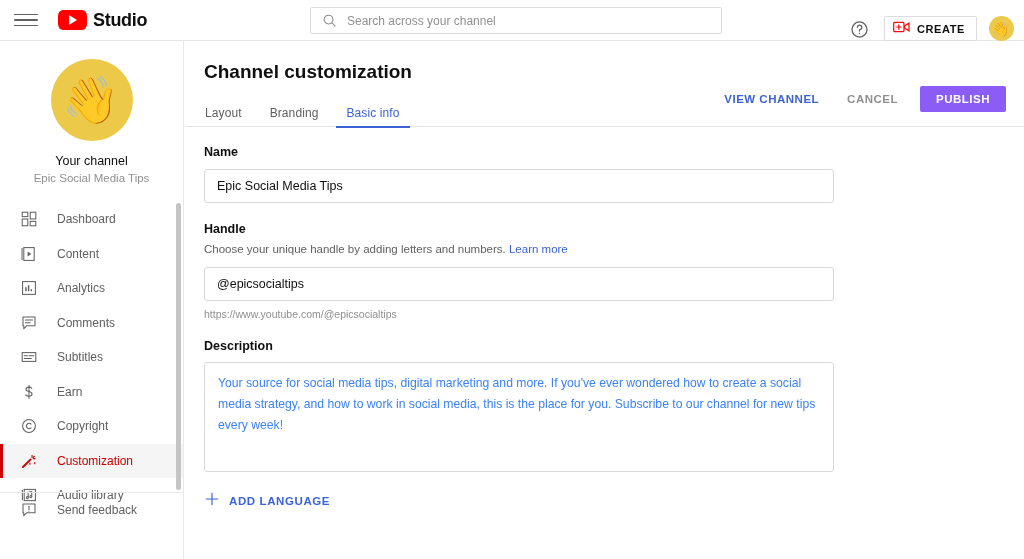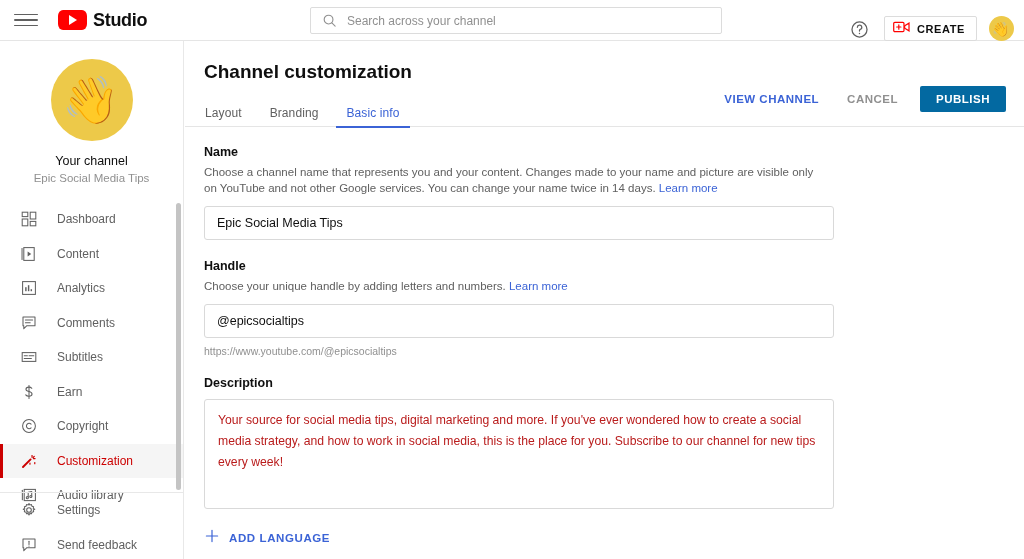--- a/index.html
+++ b/index.html
@@ -171,21 +171,21 @@
   #view-channel-btn {
     font-size: 11.5px; font-weight: bold; letter-spacing: 0.5px;
     color: #3b63d6; cursor: pointer; padding: 7px 10px;
   }
   #cancel-btn {
     font-size: 11.5px; font-weight: bold; letter-spacing: 0.5px;
     color: #909090; cursor: pointer; padding: 7px 12px; margin-left: 6px;
   }
   #publish-btn {
     font-size: 11.5px; font-weight: bold; letter-spacing: 0.5px;
-    color: #ffffff; background: #0369a1;
+    color: #ffffff; background: #8b5cf6;
     border: none; border-radius: 2px;
     padding: 7px 16px; margin-left: 10px;
     cursor: default;
     font-family: "Liberation Sans", sans-serif;
   }
 
   #form { padding: 18px 0 0 19px; }
   .section { margin-bottom: 19px; }
   .sec-title { font-size: 12.5px; font-weight: bold; color: #0f0f0f; margin-bottom: 5px; }
   .sec-desc {
@@ -205,21 +205,21 @@
   }
   .helper { margin-top: 7px; font-size: 10.5px; color: #909090; }
   #desc-box {
     margin-top: 9px;
     width: 630px; height: 110px;
     border: 1px solid #d9d9d9; border-radius: 3px;
     padding: 10px 13px;
     background: #fff; cursor: text;
   }
   #desc-text {
-    font-size: 12.2px; color: #b91c1c; line-height: 21px;
+    font-size: 12.2px; color: #3b82f6; line-height: 21px;
   }
   #add-language {
     display: flex; align-items: center; gap: 9px;
     margin-top: 13px; cursor: pointer;
   }
   #add-lang-label {
     font-size: 11.5px; font-weight: bold; letter-spacing: 0.6px; color: #3b63d6;
   }
 </style>
 </head>
@@ -389,29 +389,20 @@
         </svg>
       </span>
       <span class="nlabel">Audio library</span>
     </div>
   </div>
 
   <div id="sidebar-scrollbar"></div>
   <div id="sidebar-divider"></div>
 
   <div id="bottomnav">
-    <div class="navitem">
-      <span class="nicon">
-        <svg width="16" height="16" viewBox="0 0 20 20" fill="none" stroke="#606060" stroke-width="1.3">
-          <circle cx="10" cy="10" r="2.9"></circle>
-          <path d="M10 1.8l1 1.9 2.1-.5 .6 2.1 2.1.6-.5 2.1 1.9 1-1.9 1 .5 2.1-2.1.6-.6 2.1-2.1-.5-1 1.9-1-1.9-2.1.5-.6-2.1-2.1-.6.5-2.1-1.9-1 1.9-1-.5-2.1 2.1-.6.6-2.1 2.1.5z" stroke-linejoin="round"></path>
-        </svg>
-      </span>
-      <span class="nlabel">Settings</span>
-    </div>
 
     <div class="navitem">
       <span class="nicon">
         <svg width="16" height="16" viewBox="0 0 20 20" fill="none" stroke="#606060" stroke-width="1.3">
           <path d="M2.5 2.5 H17.5 V13.5 H7 L3.5 17.2 V13.5 H2.5 Z" stroke-linejoin="round"></path>
           <line x1="10" y1="5.4" x2="10" y2="9.3" stroke-linecap="round"></line>
           <circle cx="10" cy="11.4" r="0.75" fill="#606060" stroke="none"></circle>
         </svg>
       </span>
       <span class="nlabel">Send feedback</span>
@@ -438,21 +429,20 @@
       <div id="view-channel-btn">VIEW CHANNEL</div>
       <div id="cancel-btn">CANCEL</div>
       <button id="publish-btn">PUBLISH</button>
     </div>
   </div>
 
   <div id="form">
 
     <div class="section">
       <div class="sec-title">Name</div>
-      <div class="sec-desc"><span>Choose a channel name that represents you and your content. Changes made to your name and picture are visible only on YouTube and not other Google services. You can change your name twice in 14 days. </span><span class="learn-more">Learn more</span></div>
       <div class="txtfield">
         <span>Epic Social Media Tips</span>
       </div>
     </div>
 
     <div class="section">
       <div class="sec-title">Handle</div>
       <div class="sec-desc"><span>Choose your unique handle by adding letters and numbers. </span><span class="learn-more">Learn more</span></div>
       <div class="txtfield">
         <span>@epicsocialtips</span>

